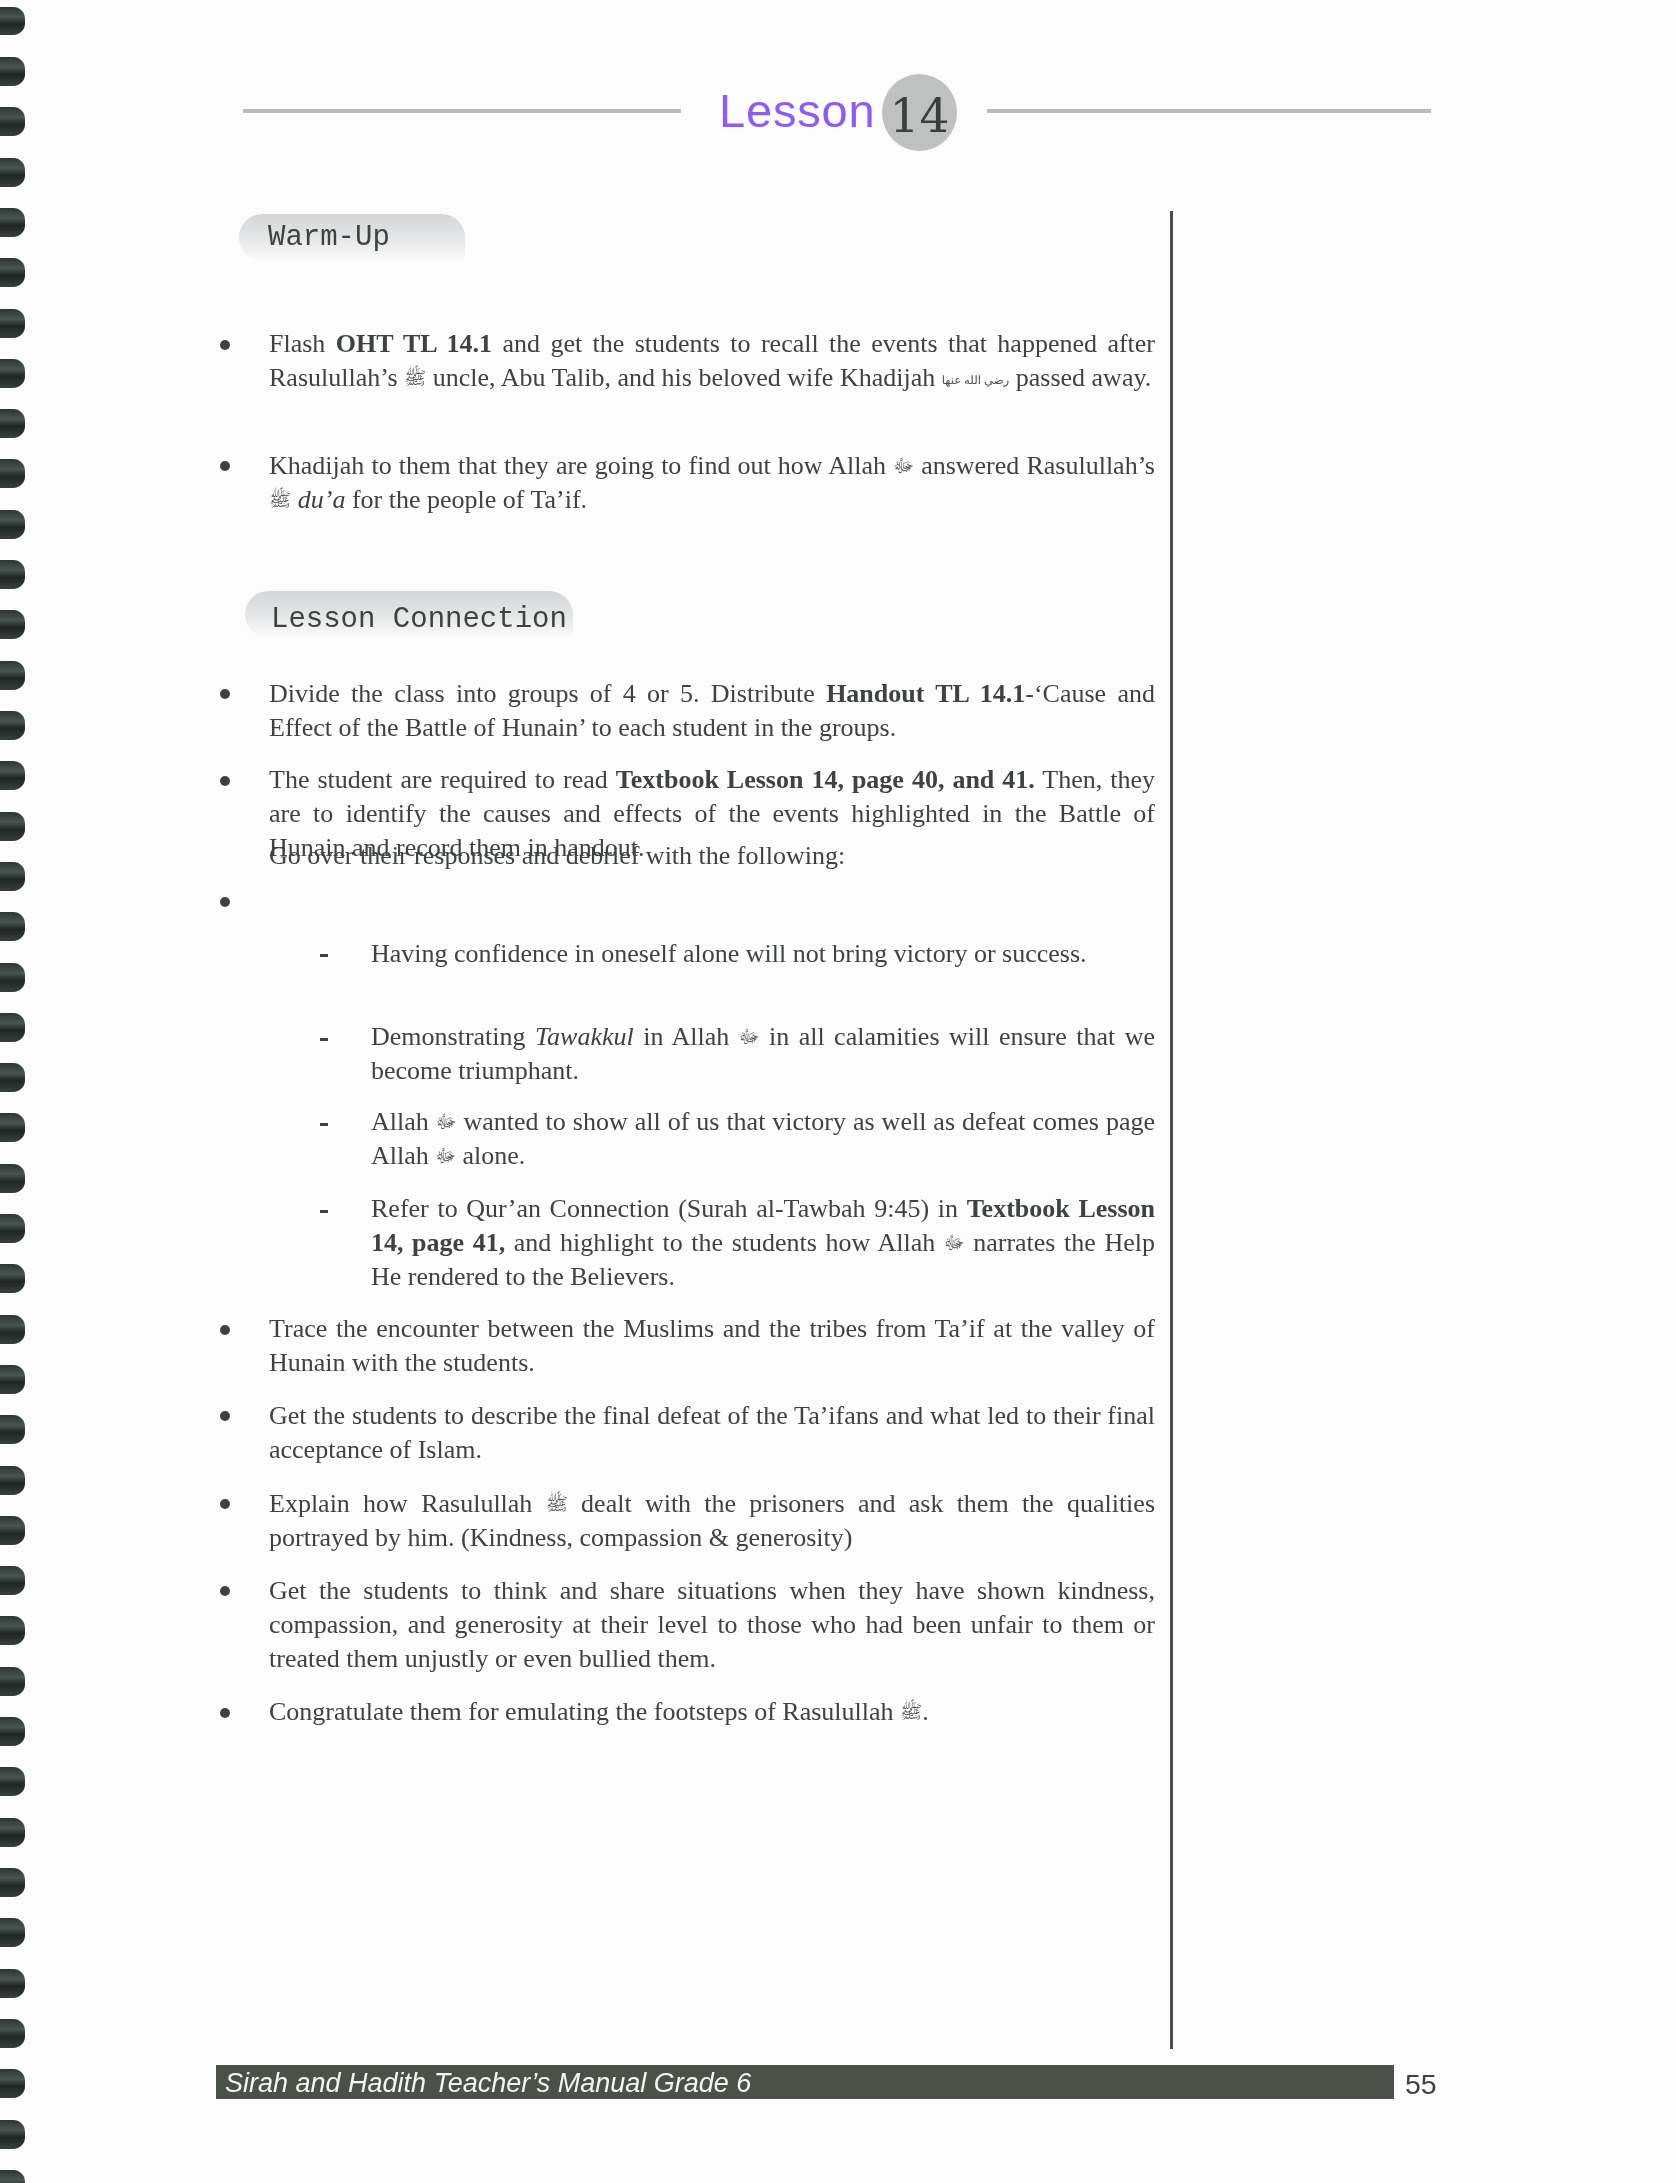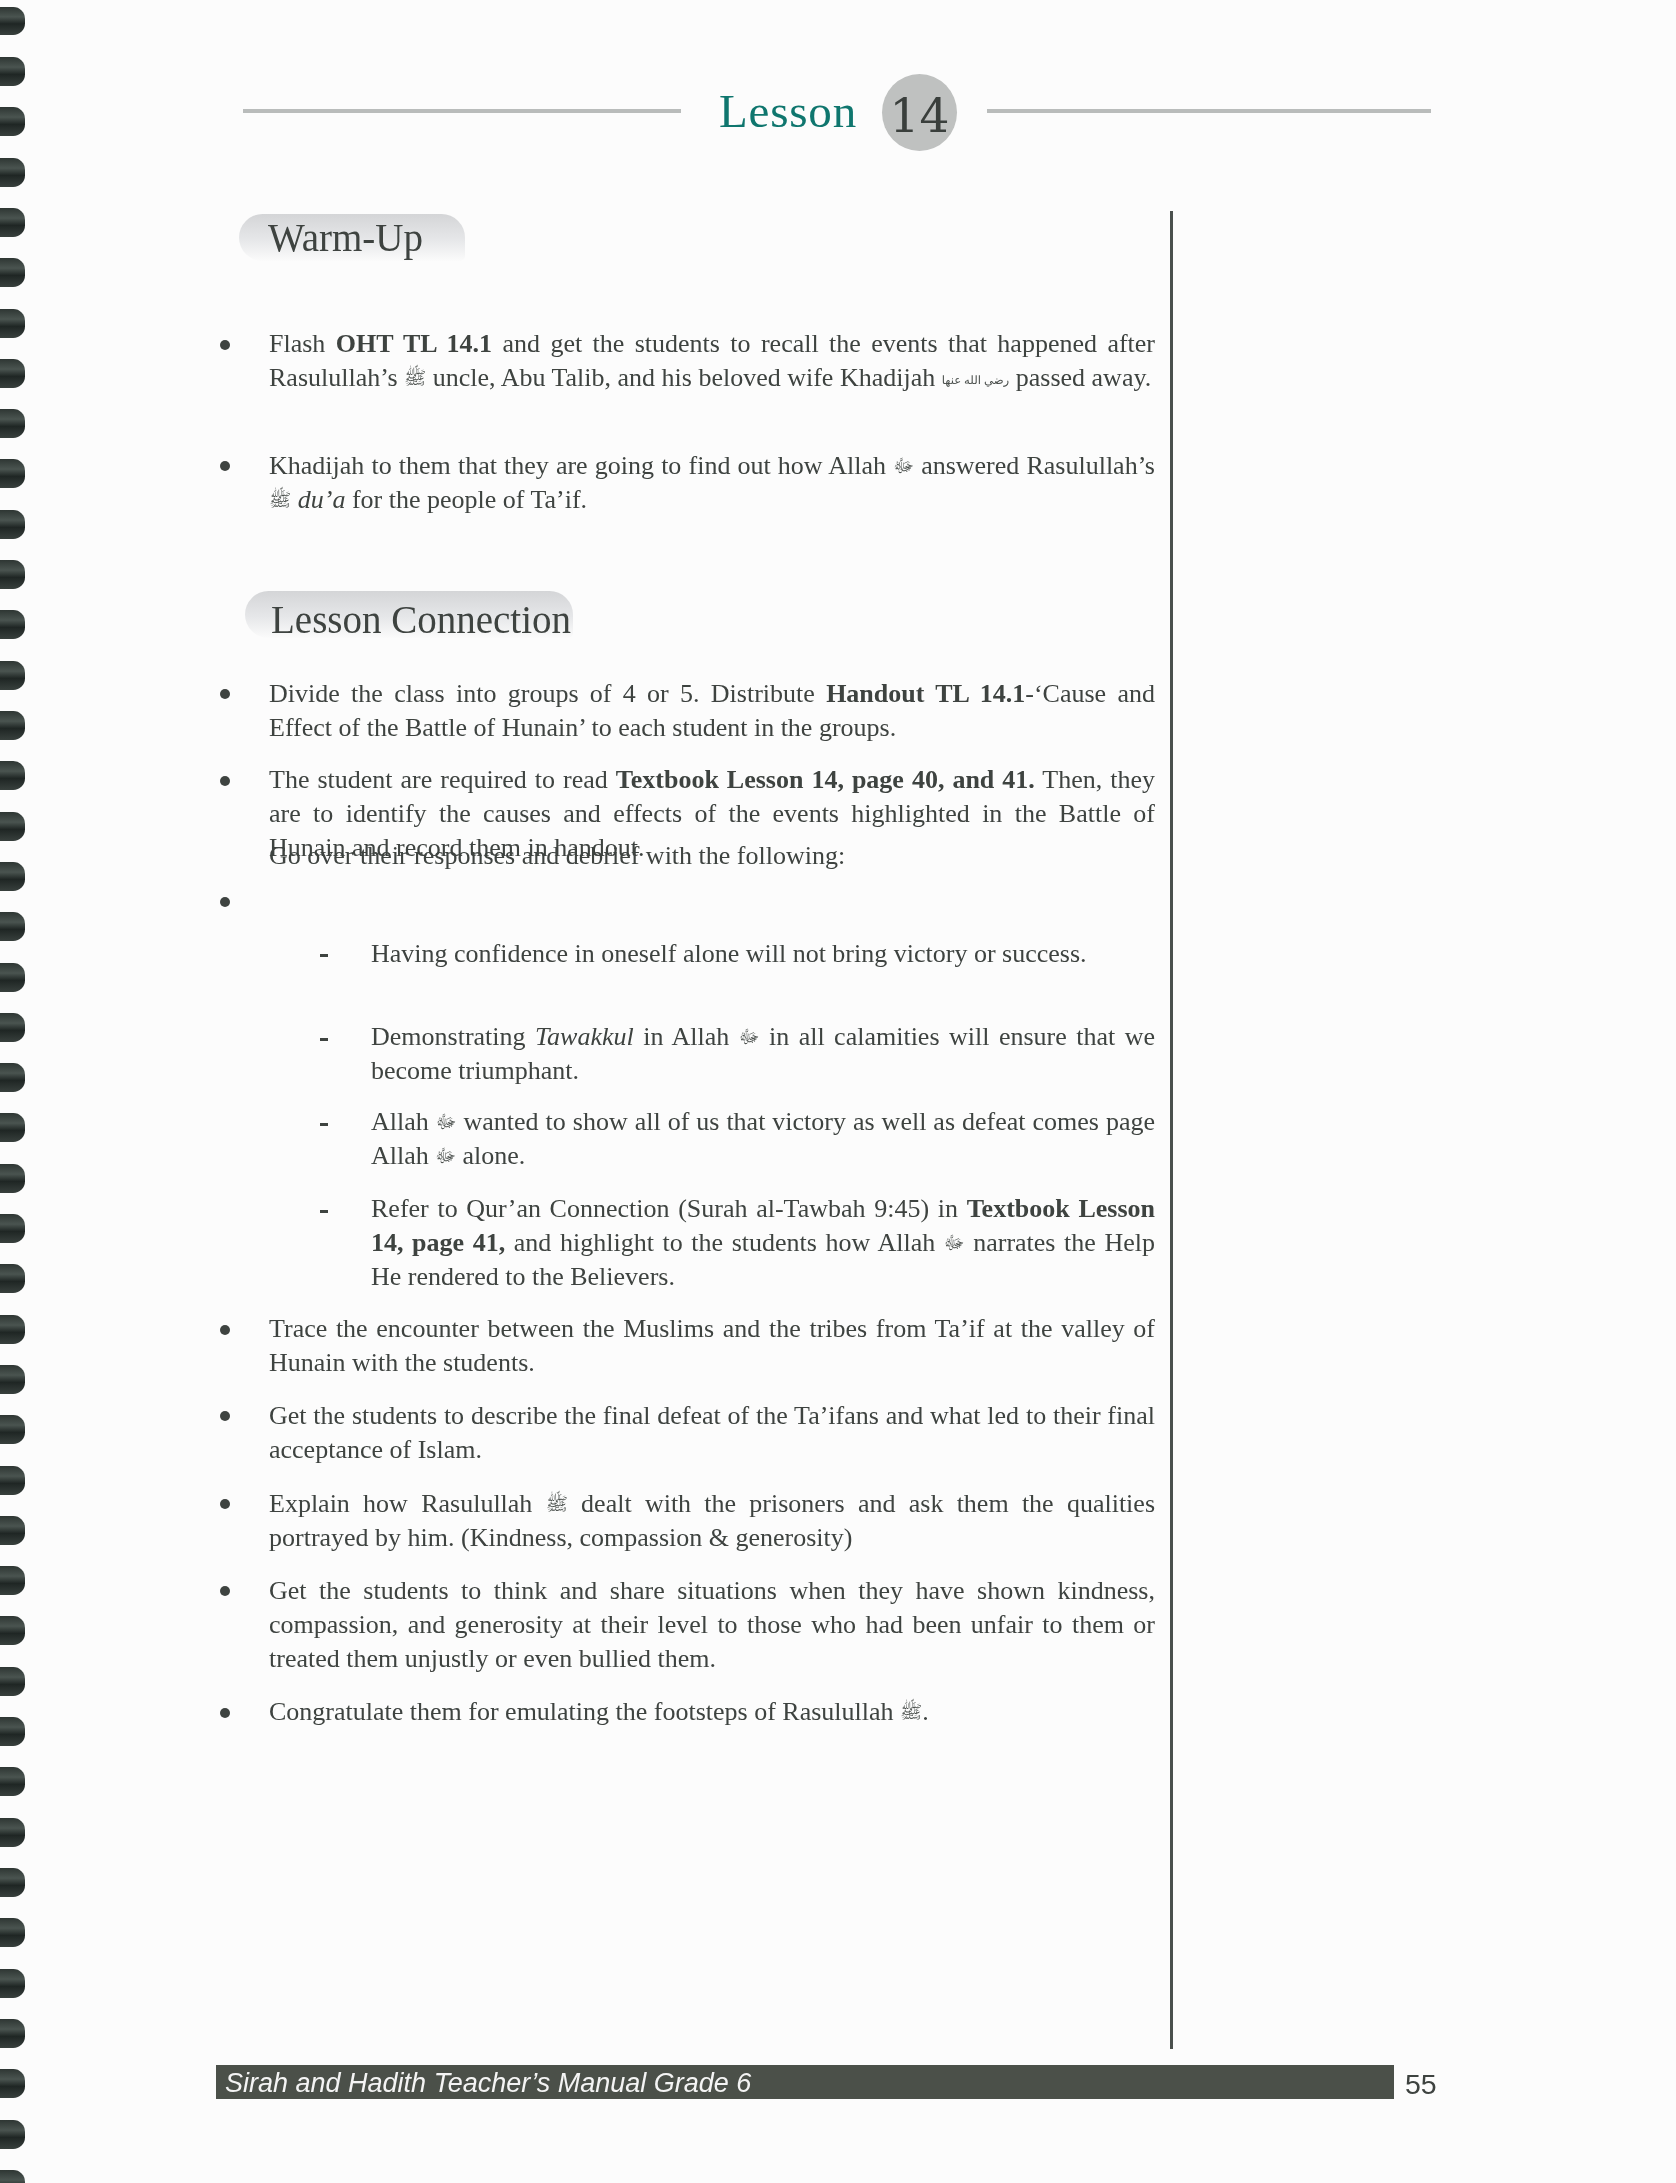--- a/index.html
+++ b/index.html
@@ -15,40 +15,40 @@
     position: absolute; left: 0; width: 25px; height: 28.5px;
     background: linear-gradient(180deg, #2e3633 0%, #4a5450 35%, #1f2624 60%, #38403d 100%);
     border-radius: 0 11.7px 11.7px 0;
   }
   
   .title-rule { position: absolute; top: 109px; height: 4.2px; background: #b9bcbb; }
   .title-rule.left { left: 243px; width: 438px; }
   .title-rule.right { left: 987px; width: 444px; }
   .title-word {
     position: absolute; left: 719px; top: 84px;
-    font-family: Liberation Serif, serif;
-    font-size: 47px; line-height: 54px; color: #0f766e; letter-spacing: 0.8px;
+    font-family: Liberation Sans, sans-serif;
+    font-size: 47px; line-height: 54px; color: #8b5cf6; letter-spacing: 0.8px;
   }
   .title-badge {
     position: absolute; left: 882px; top: 74px; width: 75px; height: 77px;
     border-radius: 50%; background: #bfc1c0;
     display: flex; align-items: center; justify-content: center;
     font-family: "DejaVu Serif", "Liberation Serif", serif;
     font-size: 47px; color: #3a3f3c; padding-top: 5px; box-sizing: border-box;
   }
   
   .vdivider { position: absolute; left: 1170px; top: 211px; width: 3.4px; height: 1838px; background: #4a504d; }
   
   .pill {
     position: absolute; height: 47px; border-radius: 23.5px 23.5px 5px 23.5px;
     background: linear-gradient(180deg, #d4d5d7 0%, #e6e7e9 55%, #fbfbfb 100%);
   }
   .pill-label {
-    position: absolute; font-size: 39px; line-height: 34px; color: #3e4340;
-    font-family: Liberation Serif, serif;
+    position: absolute; font-size: 29px; line-height: 34px; color: #3e4340;
+    font-family: Liberation Mono, monospace;
   }
   
   .item { position: absolute; left: 269px; width: 886px; font-size: 26px; line-height: 34px; text-align: justify; color: #3e4340;
           font-family: Liberation Serif, serif; }
   .item.sub { left: 371px; width: 784px; }
   .dot { position: absolute; left: 220px; width: 10px; height: 10px; border-radius: 50%; background: #3e4340; }
   .dash { position: absolute; left: 320px; width: 7.5px; height: 2.5px; background: #3e4340; }
   .b { font-weight: bold; }
   .i { font-style: italic; }
   .hon { font-size: 18.4px; color: #4a4f4c; vertical-align: 1.7px; }

